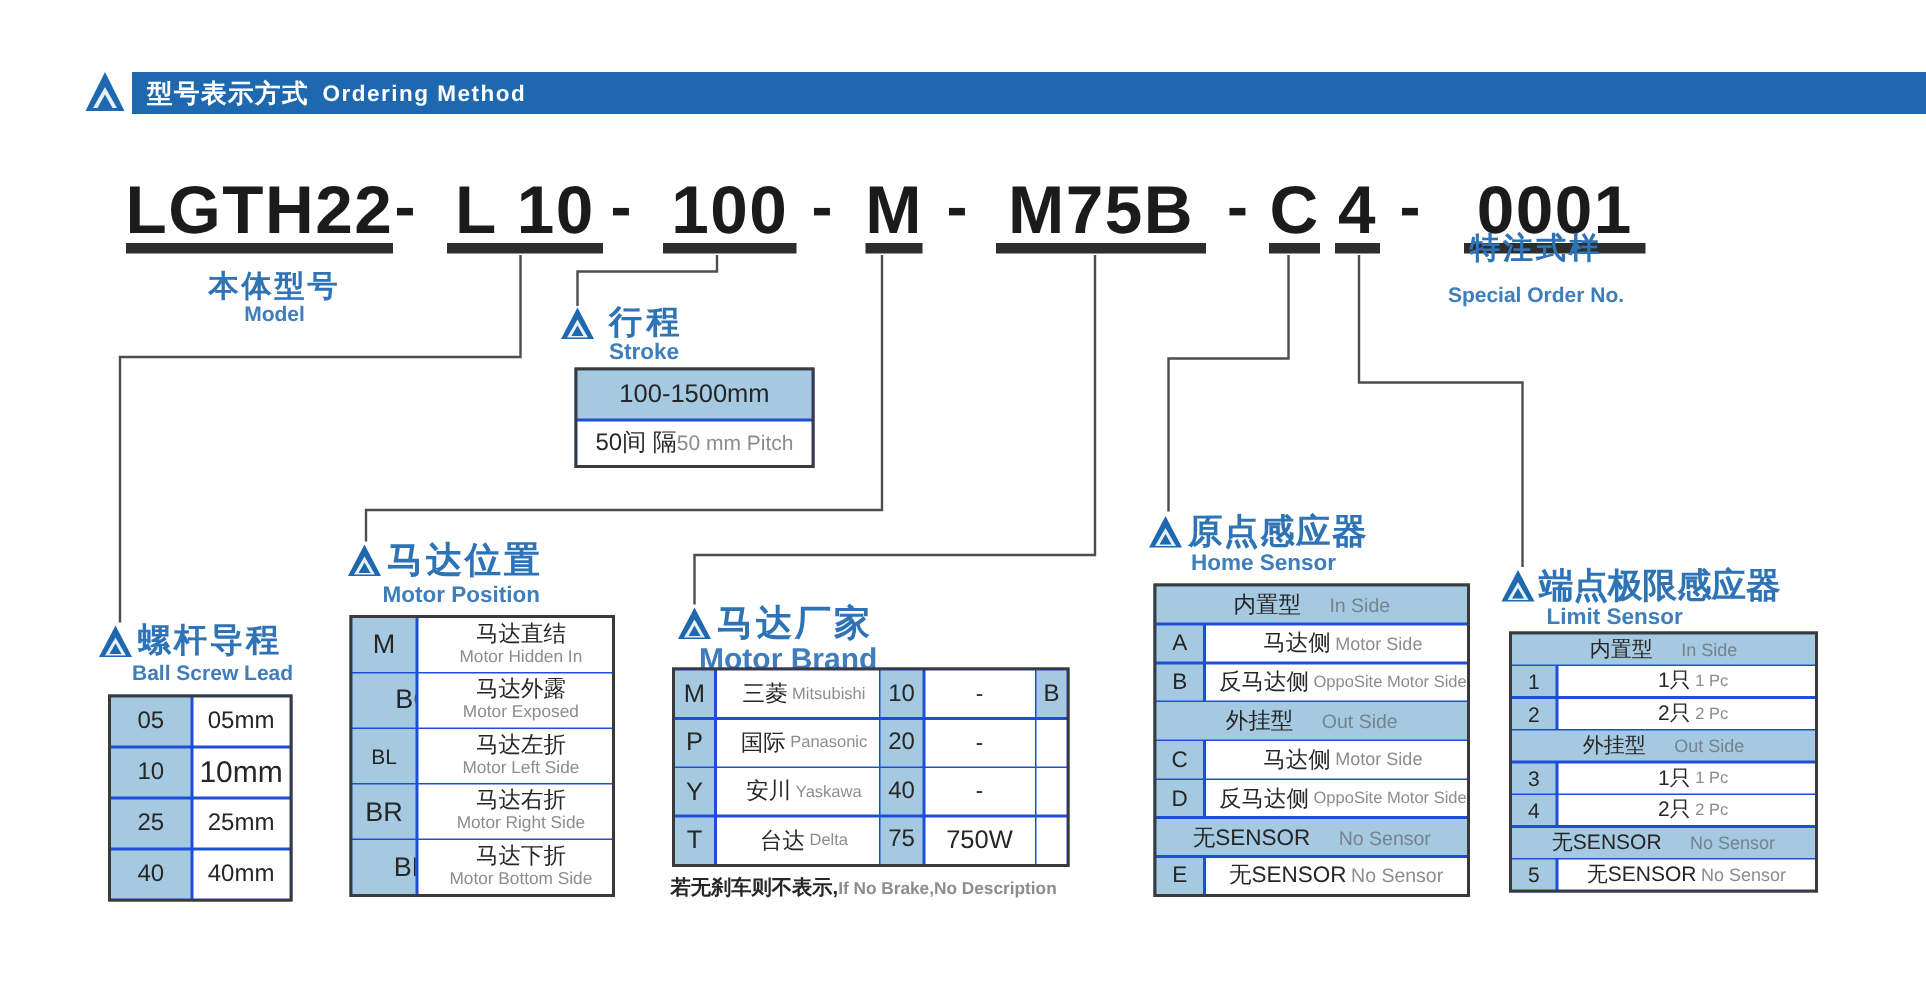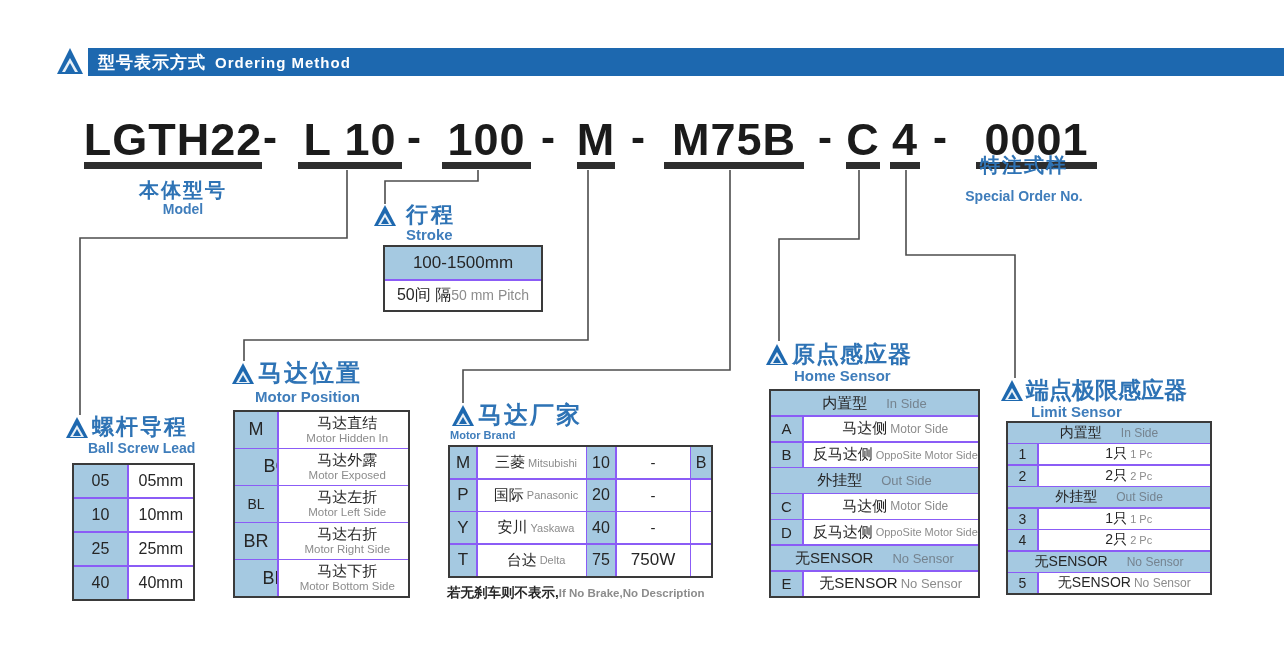--- a/index.html
+++ b/index.html
@@ -21,21 +21,21 @@
 
   
   .seg{position:absolute;top:102px;height:60px;display:flex;align-items:flex-end;justify-content:center;font-size:45px;font-weight:bold;color:#1b1b1b;letter-spacing:1px;line-height:.95;border-bottom:7px solid #2d2d2d;white-space:pre;}
   .dash{position:absolute;top:102px;height:60px;display:flex;align-items:flex-end;justify-content:center;font-size:42px;font-weight:bold;color:#1b1b1b;}
 
   .zh-title{position:absolute;color:#2e73b5;font-weight:600;white-space:nowrap;}
   .en-title{position:absolute;color:#3f7dbb;font-weight:600;white-space:nowrap;}
   .ctr{text-align:center;}
 
   
-  .tbl{position:absolute;display:grid;background:#8b5cf6;border:2px solid #3a3a3a;gap:1.5px;box-sizing:border-box;}
+  .tbl{position:absolute;display:grid;background:#1d4ed8;border:2px solid #3a3a3a;gap:1.5px;box-sizing:border-box;}
   .tbl>div{background:#fff;display:flex;align-items:center;justify-content:center;overflow:hidden;white-space:nowrap;}
   .blue{background:#a5c9e1 !important;}
   .hdr{grid-column:1/-1;gap:19px;}
   .desc{justify-content:flex-start;padding-left:9px;gap:3px;}
   .stack{flex-direction:column;align-items:flex-start;justify-content:center;padding-left:8px;line-height:1.12;}
   .zh{color:#262626;}
   .en{color:#8c8c8c;}
   .enh{color:#75838f;}
 
   svg.lines{position:absolute;left:0;top:0;pointer-events:none;}
@@ -95,21 +95,21 @@
     </div>
   </div>
 
   <span class="tri" style="left:66px;top:417px;"></span>
   <div class="zh-title" style="left:92px;top:412px;font-size:22px;letter-spacing:2px;">螺杆导程</div>
   <div class="en-title" style="left:88px;top:440px;font-size:14px;">Ball Screw Lead</div>
   <div class="tbl" style="left:72px;top:463px;width:123px;height:138px;grid-template-columns:53px 1fr;grid-template-rows:repeat(4,1fr);">
     <div class="blue zh" style="font-size:16px;">05</div>
     <div class="zh" style="font-size:16px;">05mm</div>
     <div class="blue zh" style="font-size:16px;">10</div>
-    <div class="zh" style="font-size:16px;">10mm</div>
+    <div class="zh" style="font-size:20px;">10mm</div>
     <div class="blue zh" style="font-size:16px;">25</div>
     <div class="zh" style="font-size:16px;">25mm</div>
     <div class="blue zh" style="font-size:16px;">40</div>
     <div class="zh" style="font-size:16px;">40mm</div>
   </div>
 
   <span class="tri" style="left:232px;top:363px;"></span>
   <div class="zh-title" style="left:258px;top:357px;font-size:24px;letter-spacing:2px;">马达位置</div>
   <div class="en-title" style="left:255px;top:388px;font-size:15px;">Motor Position</div>
   <div class="tbl" style="left:233px;top:410px;width:177px;height:188px;grid-template-columns:42px 1fr;grid-template-rows:repeat(5,1fr);">
@@ -135,21 +135,21 @@
       </div>
     <div class="blue zh" style="font-size:18px;padding-left:40px;">BM</div>
     <div class="stack">
         <span class="zh" style="font-size:15px;">马达下折</span>
         <span class="en" style="font-size:11.5px;">Motor Bottom Side</span>
       </div>
   </div>
 
   <span class="tri" style="left:452px;top:405px;"></span>
   <div class="zh-title" style="left:478px;top:399px;font-size:24px;letter-spacing:2px;">马达厂家</div>
-  <div class="en-title" style="left:450px;top:429px;font-size:11px;">Motor Brand</div>
+  <div class="en-title" style="left:466px;top:429px;font-size:20px;">Motor Brand</div>
   <div class="tbl" style="left:448px;top:445px;width:265px;height:133px;grid-template-columns:26px 108px 28px 73px 1fr;grid-template-rows:repeat(4,1fr);">
     <div class="blue zh" style="font-size:17px;">M</div>
     <div class="desc">
         <span class="zh" style="font-size:15px;">三菱</span>
         <span class="en" style="font-size:11px;">Mitsubishi</span>
       </div>
     <div class="blue zh" style="font-size:16px;">10</div>
     <div class="zh" style="font-size:15px;">-</div>
     <div class="blue zh" style="font-size:16px;">B</div>
     <div class="blue zh" style="font-size:17px;">P</div>

